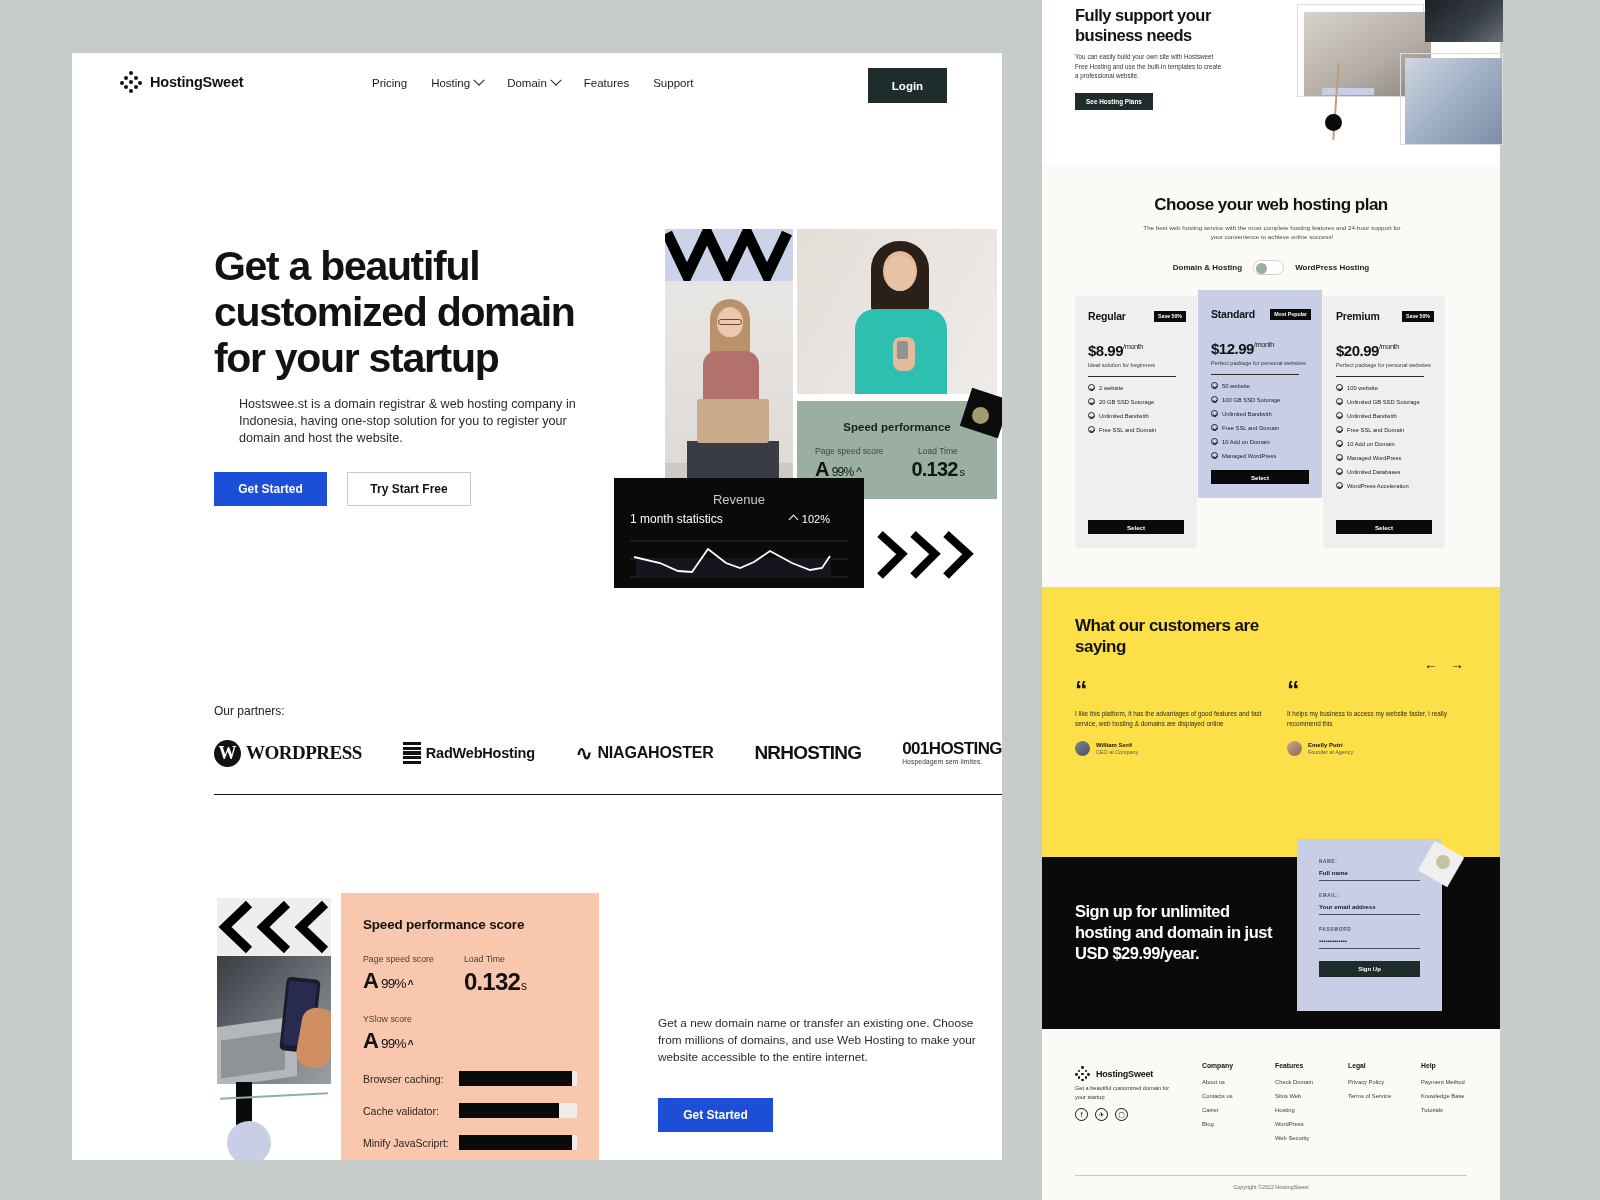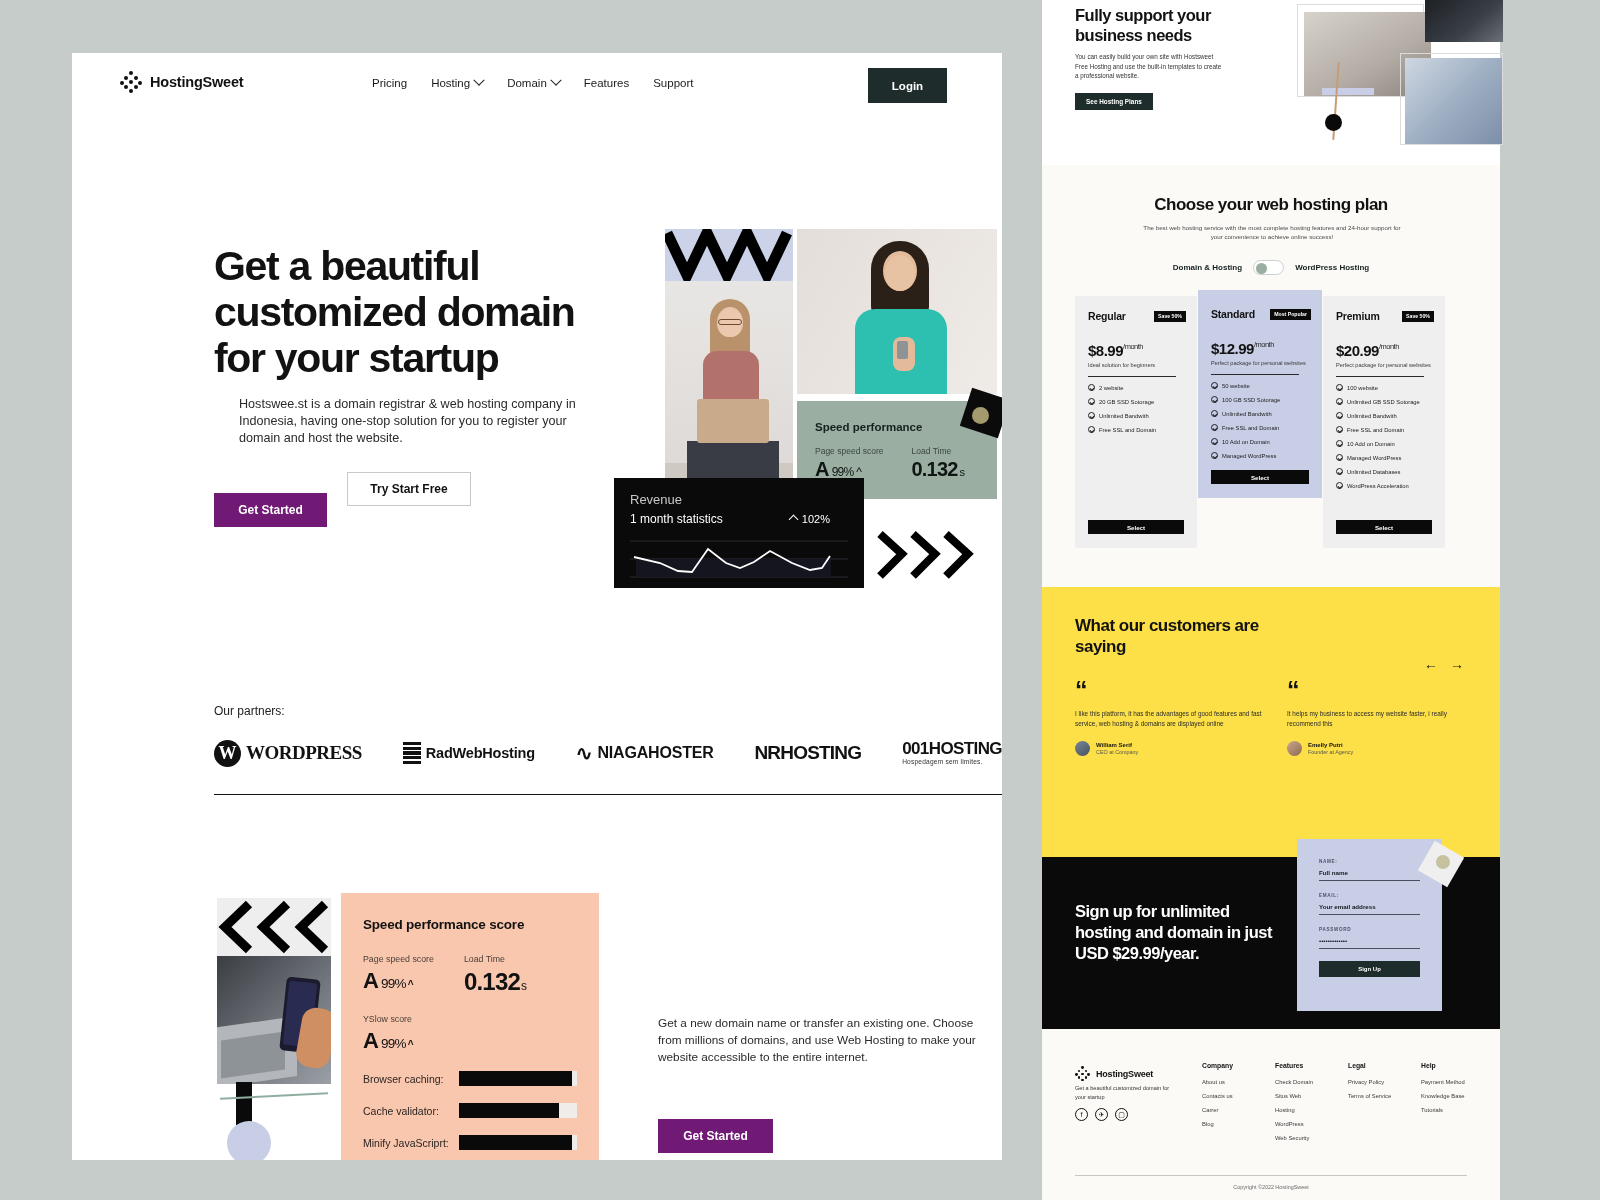--- a/index.html
+++ b/index.html
@@ -46,32 +46,32 @@
   .hero-title {
     position: absolute; left: 142px; top: 190px; width: 420px;
     font-size: 41px; line-height: 46px; font-weight: bold; letter-spacing: -1.3px;
   }
   .hero-sub {
     position: absolute; left: 142px; top: 343px; width: 340px;
     font-size: 12.6px; line-height: 17px; color: #2a2a2a; margin-left: 25px;
   }
   .hero-btns { position: absolute; left: 142px; top: 419px; display: flex; gap: 20px; }
   .btn-dark {
-    background: #701a75; color: #fff; font-size: 12px; font-weight: bold;
+    background: #1d4ed8; color: #fff; font-size: 12px; font-weight: bold;
     width: 113px; height: 34px; display: flex; align-items: center; justify-content: center;
-    border: none; cursor: pointer; margin-top: 21px;
+    border: none; cursor: pointer;
   }
   .btn-outline {
     background: #fff; color: #111; font-size: 12px; font-weight: bold;
     width: 124px; height: 34px; display: flex; align-items: center; justify-content: center;
     border: 1px solid #c9c9c9; cursor: pointer;
   }
 
   
-  .collage { position: absolute; left: 520px; top: 160px; width: 420px; height: 400px; }
+  .collage { position: absolute; left: 520px; top: 160px; width: 420px; height: 400px; text-align: center; }
   .zig-top {
     position: absolute; left: 73px; top: 16px; width: 128px; height: 52px;
     background: #ccd2e8; overflow: hidden;
   }
   .zig-black {
     position: absolute; left: 253px; top: 16px; width: 70px; height: 52px;
   }
   .ph-girl {
     position: absolute; left: 73px; top: 68px; width: 128px; height: 200px;
     background: linear-gradient(#e8e6e4 0%, #ded9d6 100%);

